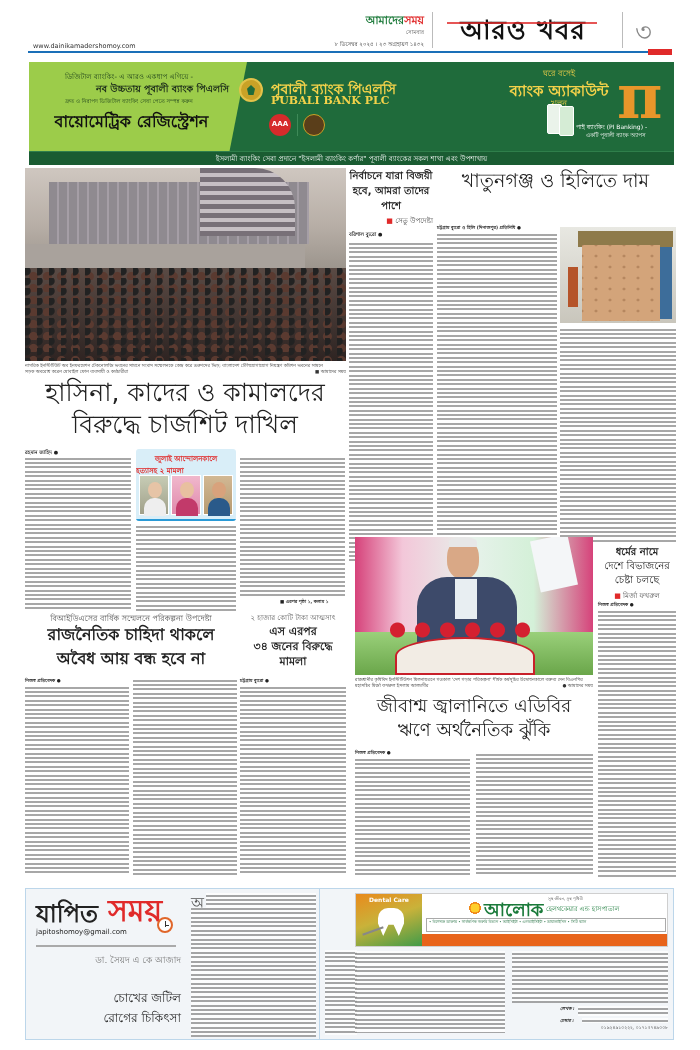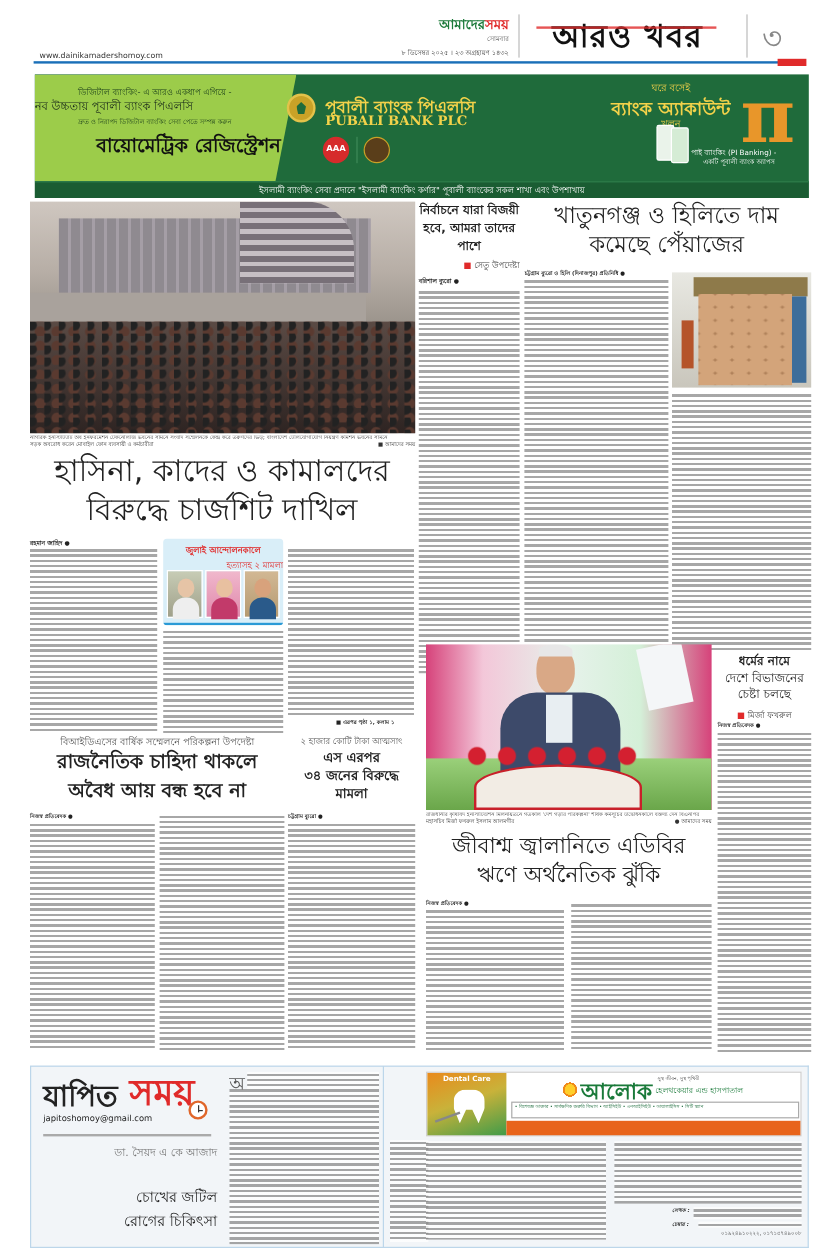--- a/index.html
+++ b/index.html
@@ -26,23 +26,23 @@
   <div class="abs" style="left:447px;top:22px;width:150px;height:1.5px;background:#e02a2a;opacity:.8"></div>
   <div class="abs" style="left:622px;top:12px;width:1px;height:36px;background:#bbb"></div>
   <div class="abs" style="left:635px;top:12px;font-size:26px;color:#888">৩</div>
   <div class="abs" style="left:28px;top:51px;width:622px;height:2px;background:#1a6fb8"></div>
   <div class="abs" style="left:648px;top:49px;width:24px;height:6px;background:#e02a2a"></div>
 </div>
 
 <div class="abs" style="left:29px;top:62px;width:645px;height:103px;background:#1f6b3b;overflow:hidden">
   <div class="abs" style="left:0;top:0;width:218px;height:89px;background:#9ccc4a;clip-path:polygon(0 0,100% 0,92% 100%,0 100%)"></div>
   <div class="abs" style="left:0;top:9px;width:200px;text-align:center;font-size:7px;color:#1a3d1a">ডিজিটাল ব্যাংকিং- এ আরও একধাপ এগিয়ে -</div>
-  <div class="abs" style="left:0;top:20px;width:200px;text-align:left;font-size:9.5px;font-weight:normal;color:#1a2a1a">নব উচ্চতায় পূবালী ব্যাংক পিএলসি</div>
+  <div class="abs" style="left:0;top:20px;width:200px;text-align:right;font-size:9.5px;font-weight:bold;color:#1a2a1a">নব উচ্চতায় পূবালী ব্যাংক পিএলসি</div>
   <div class="abs" style="left:0;top:36px;width:200px;text-align:center;font-size:5.5px;color:#1a3d1a">দ্রুত ও নিরাপদ ডিজিটাল ব্যাংকিং সেবা পেতে সম্পন্ন করুন</div>
-  <div class="abs" style="left:0;top:47px;width:205px;text-align:right;font-size:16px;font-weight:bold;color:#111">বায়োমেট্রিক রেজিস্ট্রেশন</div>
+  <div class="abs" style="left:0;top:47px;width:205px;text-align:center;font-size:16px;font-weight:bold;color:#111">বায়োমেট্রিক রেজিস্ট্রেশন</div>
 
   <div class="abs" style="left:210px;top:16px;width:24px;height:24px;border-radius:50%;background:#c9a227;border:2px solid #e3c24a">
     <div style="position:absolute;left:6px;top:5px;width:8px;height:10px;background:#1f6b3b;clip-path:polygon(50% 0,100% 38%,82% 100%,18% 100%,0 38%)"></div>
   </div>
   <div class="abs" style="left:242px;top:16px;font-size:14px;font-weight:bold;color:#f3d24a">পূবালী ব্যাংক পিএলসি</div>
   <div class="abs" style="left:242px;top:32px;font-family:'DejaVu Serif',serif;font-size:11px;font-weight:bold;color:#f3d24a">PUBALI BANK PLC</div>
   <div class="abs" style="left:240px;top:52px;width:22px;height:22px;border-radius:50%;background:#d62b2b;color:#fff;text-align:center">
     <div style="font-size:7px;font-weight:bold;margin-top:6px">AAA</div>
   </div>
   <div class="abs" style="left:268px;top:52px;width:1px;height:22px;background:#3e8a58"></div>
@@ -72,42 +72,41 @@
 
 <div class="abs" style="left:349px;top:168px;width:84px;height:380px">
   <div class="hl" style="font-size:10px;line-height:15px;font-weight:bold">নির্বাচনে যারা বিজয়ী হবে, আমরা তাদের পাশে</div>
   <div style="text-align:right;font-size:7px;color:#444;margin-top:2px"><span style="color:#e02a2a">■ </span><span>সেতু উপদেষ্টা</span></div>
   <div class="byline" style="margin-top:4px">বরিশাল ব্যুরো ●</div>
   <div class="lines" style="height:320px;margin-top:2px"></div>
 </div>
 
 <div class="abs" style="left:437px;top:168px;width:237px;height:380px">
   <div class="hl" style="font-size:19px;line-height:24px">খাতুনগঞ্জ ও হিলিতে দাম</div>
-  <div class="hl" style="font-size:19px;line-height:24px">কমেছে পেঁয়াজের</div>
 </div>
 <div class="abs byline" style="left:437px;top:225px;width:120px;font-size:4.5px">চট্টগ্রাম ব্যুরো ও হিলি (দিনাজপুর) প্রতিনিধি ●</div>
 <div class="abs lines" style="left:437px;top:232px;width:120px;height:312px"></div>
 <div class="abs photo" style="left:560px;top:227px;width:116px;height:96px;background:linear-gradient(#e8e8e2,#c9c6bc)">
   <div class="abs" style="left:18px;top:4px;width:95px;height:16px;background:#8e7a4a"></div>
   <div class="abs" style="left:22px;top:18px;width:78px;height:76px;background:radial-gradient(ellipse at 50% 50%,#d3a47a 0 8px,#9d6f49 10px) 0 0/14px 11px"></div>
   <div class="abs" style="left:8px;top:40px;width:10px;height:40px;background:#b5542a"></div>
   <div class="abs" style="left:100px;top:20px;width:12px;height:72px;background:#3d6d9a"></div>
 </div>
 <div class="abs lines" style="left:560px;top:327px;width:116px;height:217px"></div>
 
 <div class="abs" style="left:25px;top:378px;width:320px;height:48px">
   <div class="hl" style="font-size:25px;line-height:30px">হাসিনা, কাদের ও কামালদের</div>
 </div>
 <div class="abs hl" style="left:25px;top:410px;width:320px;font-size:25px;line-height:30px">বিরুদ্ধে চার্জশিট দাখিল</div>
 <div class="abs byline" style="left:25px;top:449px">রহমান জাহিদ ●</div>
 <div class="abs lines" style="left:25px;top:456px;width:106px;height:155px"></div>
 
 <div class="abs" style="left:136px;top:449px;width:100px;height:72px;background:#d9eef8;border-radius:3px;overflow:hidden">
   <div style="text-align:center;font-size:7px;color:#e02a2a;font-weight:bold;margin-top:4px">জুলাই আন্দোলনকালে</div>
-  <div style="text-align:right;font-size:7px;color:#e02a2a;font-weight:normal">হত্যাসহ ২ মামলা</div>
+  <div style="text-align:left;font-size:7px;color:#e02a2a;font-weight:bold">হত্যাসহ ২ মামলা</div>
   <div class="abs" style="left:3px;top:26px;width:30px;height:40px;background:linear-gradient(#c7ccb5,#a0a08a);border:1px solid #fff">
     <div style="position:absolute;left:8px;top:6px;width:14px;height:16px;border-radius:50%;background:#e6c4a6"></div>
     <div style="position:absolute;left:4px;top:22px;width:22px;height:18px;border-radius:10px 10px 0 0;background:#eee"></div>
   </div>
   <div class="abs" style="left:35px;top:26px;width:30px;height:40px;background:linear-gradient(#f0b8cc,#e089ac);border:1px solid #fff">
     <div style="position:absolute;left:8px;top:6px;width:14px;height:16px;border-radius:50%;background:#e8c0a0"></div>
     <div style="position:absolute;left:4px;top:22px;width:22px;height:18px;border-radius:10px 10px 0 0;background:#c23a6a"></div>
   </div>
   <div class="abs" style="left:67px;top:26px;width:30px;height:40px;background:linear-gradient(#d2b894,#b59a70);border:1px solid #fff">
     <div style="position:absolute;left:8px;top:6px;width:14px;height:16px;border-radius:50%;background:#d8a27c"></div>

